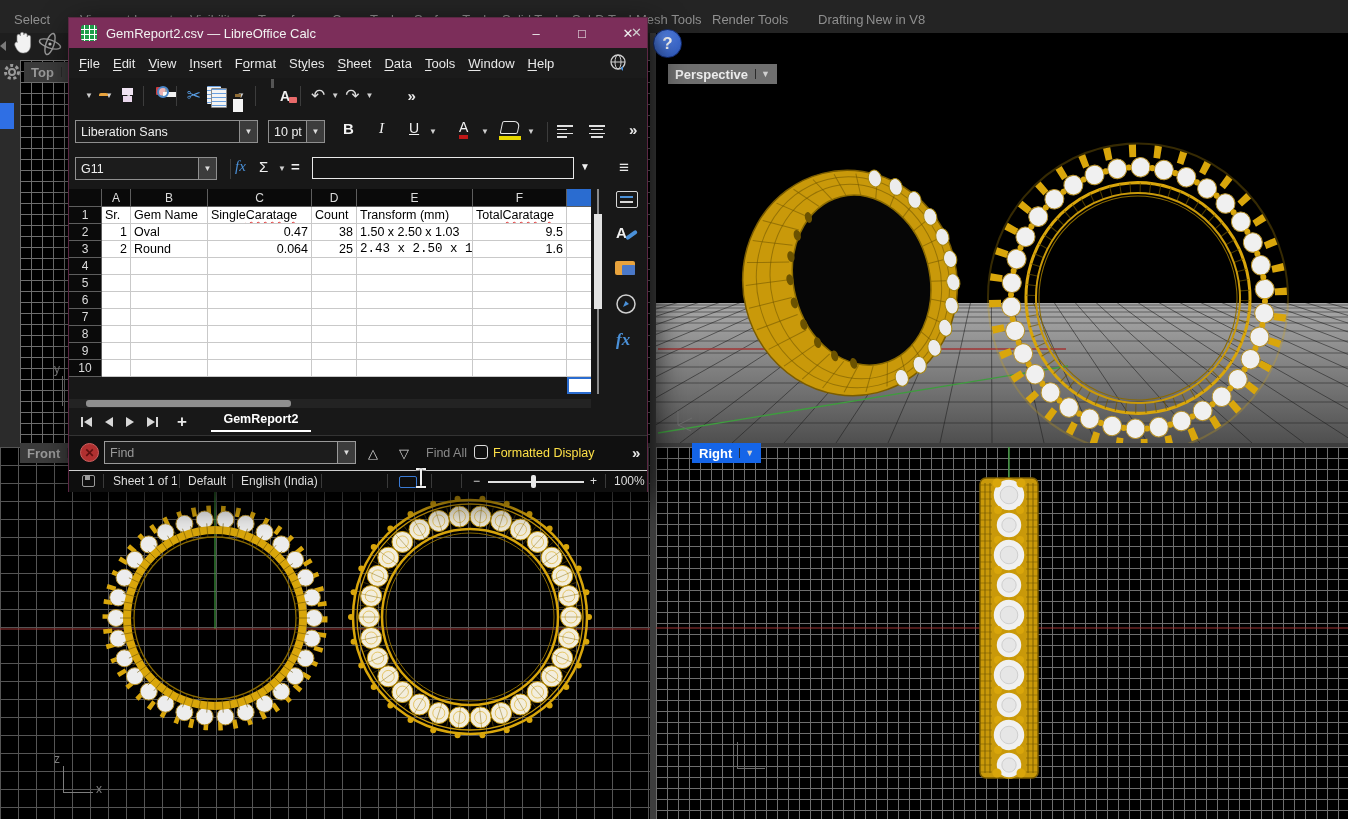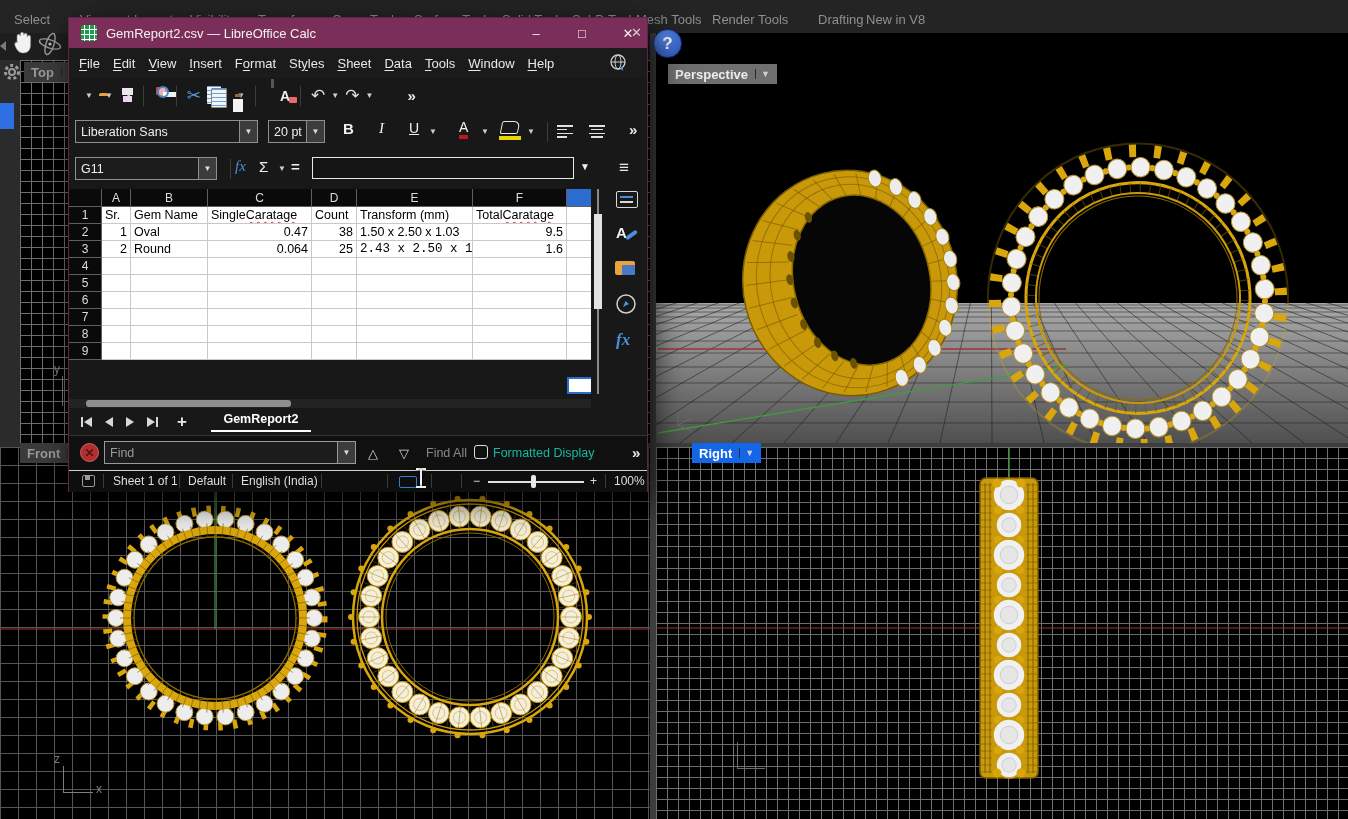--- a/index.html
+++ b/index.html
@@ -111,21 +111,21 @@
 
   #findbar{position:absolute;left:0;top:417px;width:100%;height:35px;background:#101010;border-top:1px solid #333;}
   .redx{position:absolute;left:11px;top:7px;width:19px;height:19px;border-radius:50%;background:#b03030;border:1px solid #d06060;
         color:#5e0f0f;font-size:12px;font-weight:bold;display:flex;align-items:center;justify-content:center;box-sizing:border-box;}
   #findinput{position:absolute;left:35px;top:5px;width:252px;height:23px;background:#1c1c1c;border:1px solid #9a9a9a;box-sizing:border-box;display:flex;align-items:center;}
   #findinput .ph{flex:1;padding-left:5px;color:#9a9a9a;font-size:12.5px;}
   #findinput .dd{width:17px;height:100%;border-left:1px solid #9a9a9a;background:#3c3c3c;color:#ddd;font-size:8px;display:flex;align-items:center;justify-content:center;}
   .findtri{position:absolute;top:10px;color:#d8d8d8;font-size:13px;}
   .findall{position:absolute;left:357px;top:10px;color:#8a8a8a;font-size:12.5px;}
   .fdchk{position:absolute;left:405px;top:9px;width:12px;height:12px;border:1.5px solid #dcdcdc;border-radius:3px;}
-  .fdlabel{position:absolute;left:424px;top:10px;color:#14b8a6;font-size:12.5px;}
+  .fdlabel{position:absolute;left:424px;top:10px;color:#fde047;font-size:12.5px;}
 
   #statusbar{position:absolute;left:0;top:452px;width:100%;height:21px;background:#0e0e0e;border-top:1px solid #cfcfcf;
              font-size:12px;color:#dedede;}
   .st{position:absolute;top:3px;}
   .stsep{position:absolute;top:3px;width:1px;height:14px;background:#3a3a3a;}
   .flop{position:absolute;left:13px;top:4px;width:13px;height:12px;border:1.5px solid #9a9a9a;border-radius:2px;box-sizing:border-box;}
   .flop:before{content:"";position:absolute;left:2px;top:0;width:5px;height:4px;background:#9a9a9a;}
   .selmode{position:absolute;left:330px;top:5px;width:16px;height:10px;border:1.5px solid #3a7bd5;border-radius:2px;}
   .ztrack{position:absolute;left:419px;top:10px;width:96px;height:2px;background:#e0e0e0;}
   .zhandle{position:absolute;left:462px;top:4px;width:5px;height:13px;background:#e8e8e8;border-radius:2px;}
@@ -943,21 +943,21 @@
       <span class="car">▼</span>
       <span class="chev" style="margin-left:28px;">»</span>
     </div>
 
     <div id="fmtbar">
       <div class="combo" style="left:6px;top:7px;width:183px;gap:48px;">
         <span class="txt">Liberation Sans</span>
         <span class="dd">▼</span>
       </div>
       <div class="combo" style="left:199px;top:7px;width:57px;">
-        <span class="txt">20 pt</span>
+        <span class="txt">10 pt</span>
         <span class="dd">▼</span>
       </div>
       <span class="fmtglyph" style="left:274px;font-weight:bold;font-size:15px;">B</span>
       <span class="fmtglyph" style="left:310px;font-style:italic;font-family:'Liberation Serif',serif;font-size:15px;">I</span>
       <span class="fmtglyph" style="left:340px;text-decoration:underline;font-size:14px;">U</span>
       <span class="car abs" style="left:360px;top:14px;">▼</span>
       <span class="fmtglyph" style="left:390px;font-size:14px;border-bottom:4px solid #c01818;line-height:1.1;">A</span>
       <span class="car abs" style="left:412px;top:14px;">▼</span>
       <span class="abs" style="left:432px;top:8px;width:16px;height:11px;border:1.5px solid #e8e8e8;border-radius:2px 6px 2px 2px;transform:skewX(-12deg);"></span>
       <span class="abs" style="left:430px;top:23px;width:22px;height:4px;background:#e8d800;"></span>
@@ -1088,20 +1088,30 @@
         <div class="gridrow">
           <div class="hcell" style="width: 33px; height: 17px;">9</div>
           <div class="cell" style="width: 29px; height: 17px;"></div>
           <div class="cell" style="width: 77px; height: 17px;"></div>
           <div class="cell" style="width: 104px; height: 17px;"></div>
           <div class="cell" style="width: 45px; height: 17px;"></div>
           <div class="cell" style="width: 116px; height: 17px;"></div>
           <div class="cell" style="width: 94px; height: 17px;"></div>
           <div class="cell" style="width: 100px; height: 17px;"></div>
         </div>
+        <div class="gridrow">
+          <div class="hcell" style="width: 33px; height: 17px;">10</div>
+          <div class="cell" style="width: 29px; height: 17px;"></div>
+          <div class="cell" style="width: 77px; height: 17px;"></div>
+          <div class="cell" style="width: 104px; height: 17px;"></div>
+          <div class="cell" style="width: 45px; height: 17px;"></div>
+          <div class="cell" style="width: 116px; height: 17px;"></div>
+          <div class="cell" style="width: 94px; height: 17px;"></div>
+          <div class="cell" style="width: 100px; height: 17px;"></div>
+        </div>
         <div id="selrect" style="left: 498px; top: 188px; width: 100px; height: 17px;"></div>
       </div>
     <div id="vscroll">
         <div class="track"></div>
         <div class="thumb"></div>
       </div>
     <div id="hscroll">
         <div class="thumb"></div>
       </div>
 

